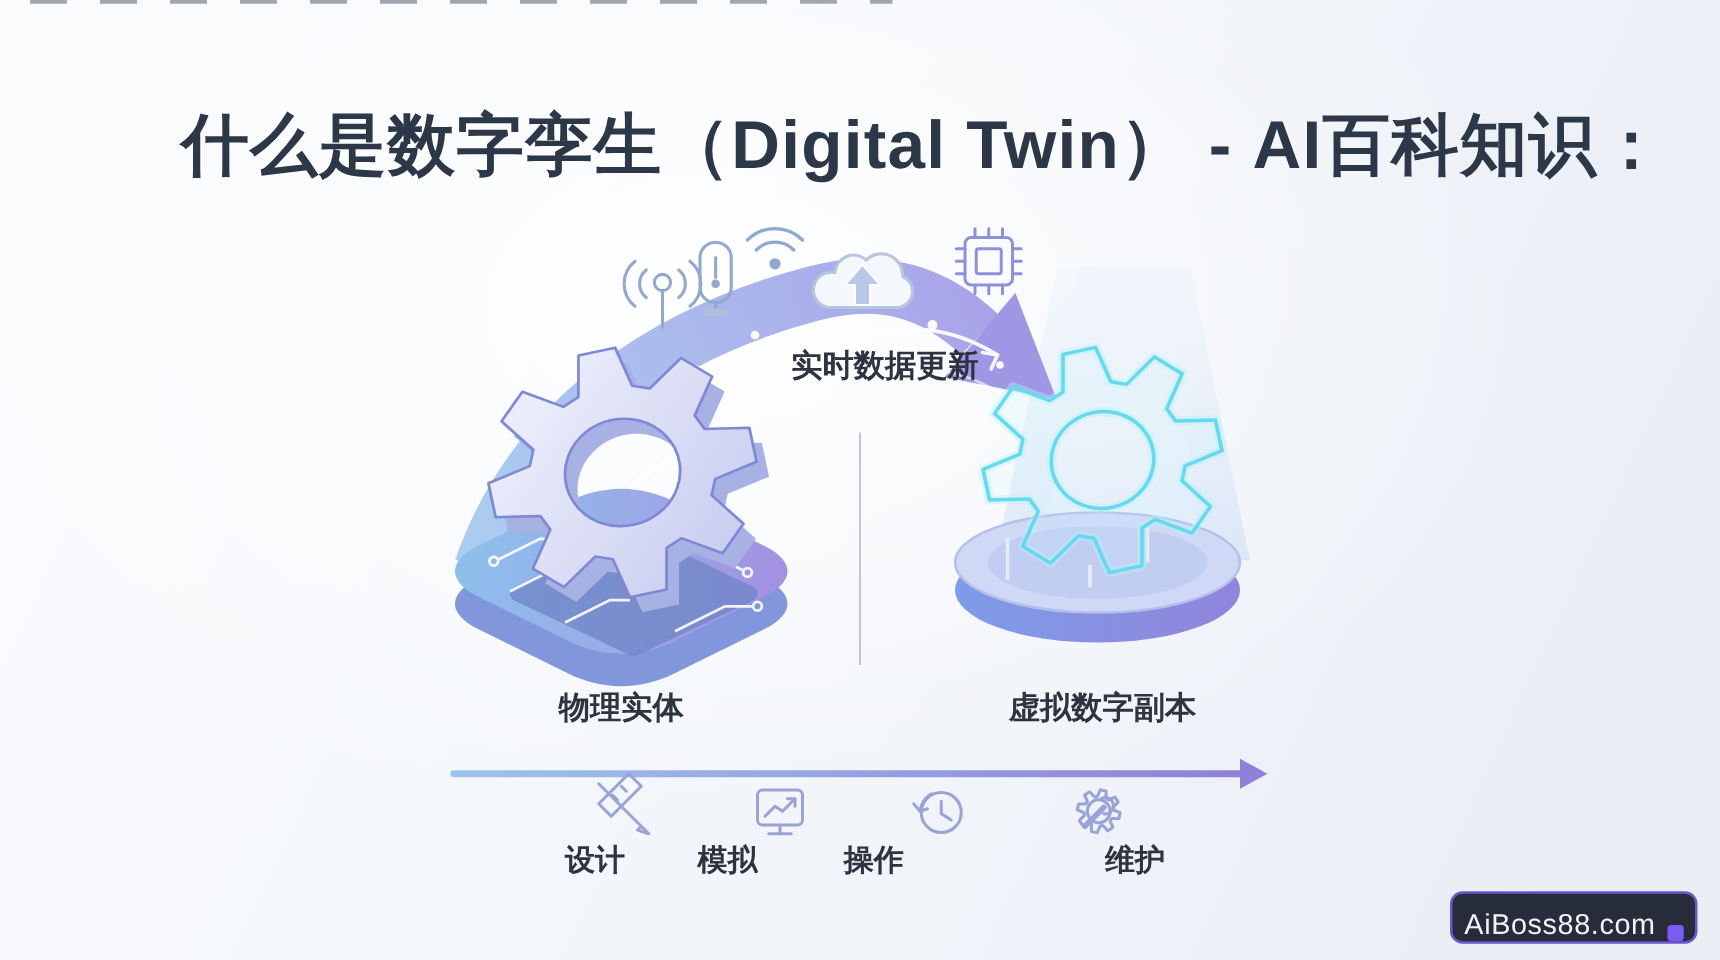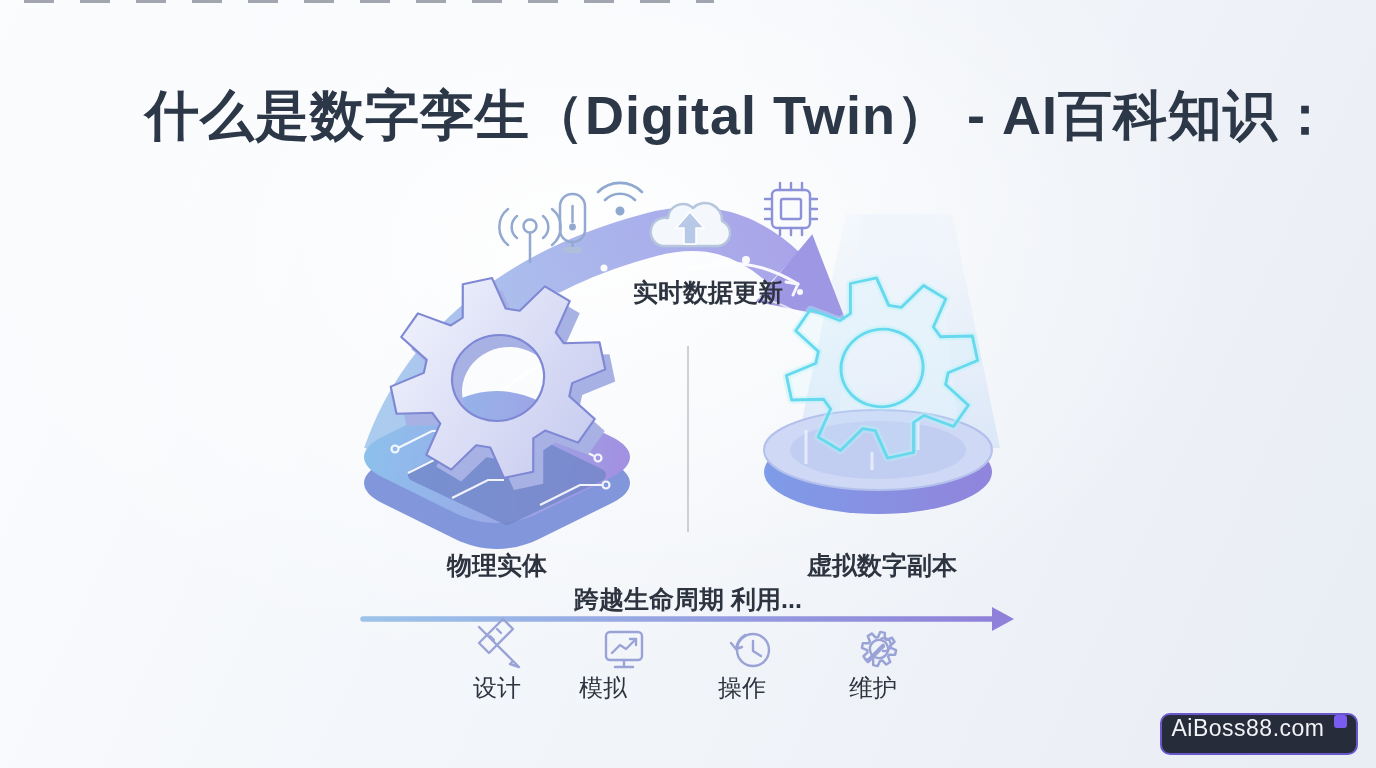--- a/index.html
+++ b/index.html
@@ -21,27 +21,27 @@
     font-size:54px; font-weight:600; letter-spacing:1px;
     color:#2c3747; white-space:nowrap;
   }
   .label {
     position:absolute; text-align:center; color:#2d3440; font-weight:600;
   }
   .flow-label      { left:608px; top:276px; width:200px; font-size:25px; }
   .physical-label  { left:417px; top:549px; width:160px; font-size:25px; }
   .virtual-label   { left:782px; top:549px; width:200px; font-size:25px; }
   .lifecycle-caption{ left:538px; top:583px; width:300px; font-size:25px; }
-  .stage-label { position:absolute; top:672px; width:90px; text-align:center;
-    color:#2d3440; font-size:24px; font-weight:400; }
-  .sl-0 { left:452px; } .sl-1 { left:558px; } .sl-2 { left:697px; } .sl-3 { left:828px; }
+  .stage-label { position:absolute; top:672px; width:90px; 
+    color:#2d3440; font-size:24px; font-weight:700; }
+  .sl-0 { left:452px; } .sl-1 { left:558px; } .sl-2 { left:675px; } .sl-3 { left:884px; }
   .watermark {
     position:absolute; left:1160px; top:713px; width:198px; height:42px;
     background:#272c3a; border:2px solid #6a57cc; border-radius:10px;
-    display:flex; align-items:flex-start; justify-content:center; gap:9px;
+    display:flex; align-items:flex-end; justify-content:center; gap:9px;
   }
   .watermark .wm-text { color:#f2f3f7; font-size:23px; letter-spacing:.5px; }
   .watermark .wm-square { width:13px; height:13px; border-radius:3px; background:#7a5cf0; }
   svg { position:absolute; left:0; top:0; }
 </style>
 </head>
 <body>
 
 <div class="stage">
 
@@ -201,21 +201,20 @@
         <path transform="translate(879,649) rotate(12) scale(0.175)" stroke-width="14" fill-rule="evenodd" d="M65,-20 L97,-13.6 L97,13.6 L65,20 L60,32 L78.3,59 L59,78.3 L32,60 L20,65 L13.6,97 L-13.6,97 L-20,65 L-32,60 L-59,78.3 L-78.3,59 L-60,32 L-65,20 L-97,13.6 L-97,-13.6 L-65,-20 L-60,-32 L-78.3,-59 L-59,-78.3 L-32,-60 L-20,-65 L-13.6,-97 L13.6,-97 L20,-65 L32,-60 L59,-78.3 L78.3,-59 L60,-32 Z M0,-52 a52,52 0 1,0 0.1,0 Z"></path>
         <path d="M 868 661 l 15 -15" stroke-width="4.5"></path>
         <path d="M 881 639 a 6.5 6.5 0 1 1 2 12"></path>
       </g>
     </g>
   </svg>
 
   <div class="label physical-label">物理实体</div>
   <div class="label flow-label">实时数据更新</div>
   <div class="label virtual-label">虚拟数字副本</div>
-  <div class="label lifecycle-caption">跨越生命周期 利用...</div>
 
   <div class="stage-label sl-0">设计</div>
   <div class="stage-label sl-1">模拟</div>
   <div class="stage-label sl-2">操作</div>
   <div class="stage-label sl-3">维护</div>
 
   <div class="watermark">
     <span class="wm-text">AiBoss88.com</span>
     <span class="wm-square"></span>
   </div>

